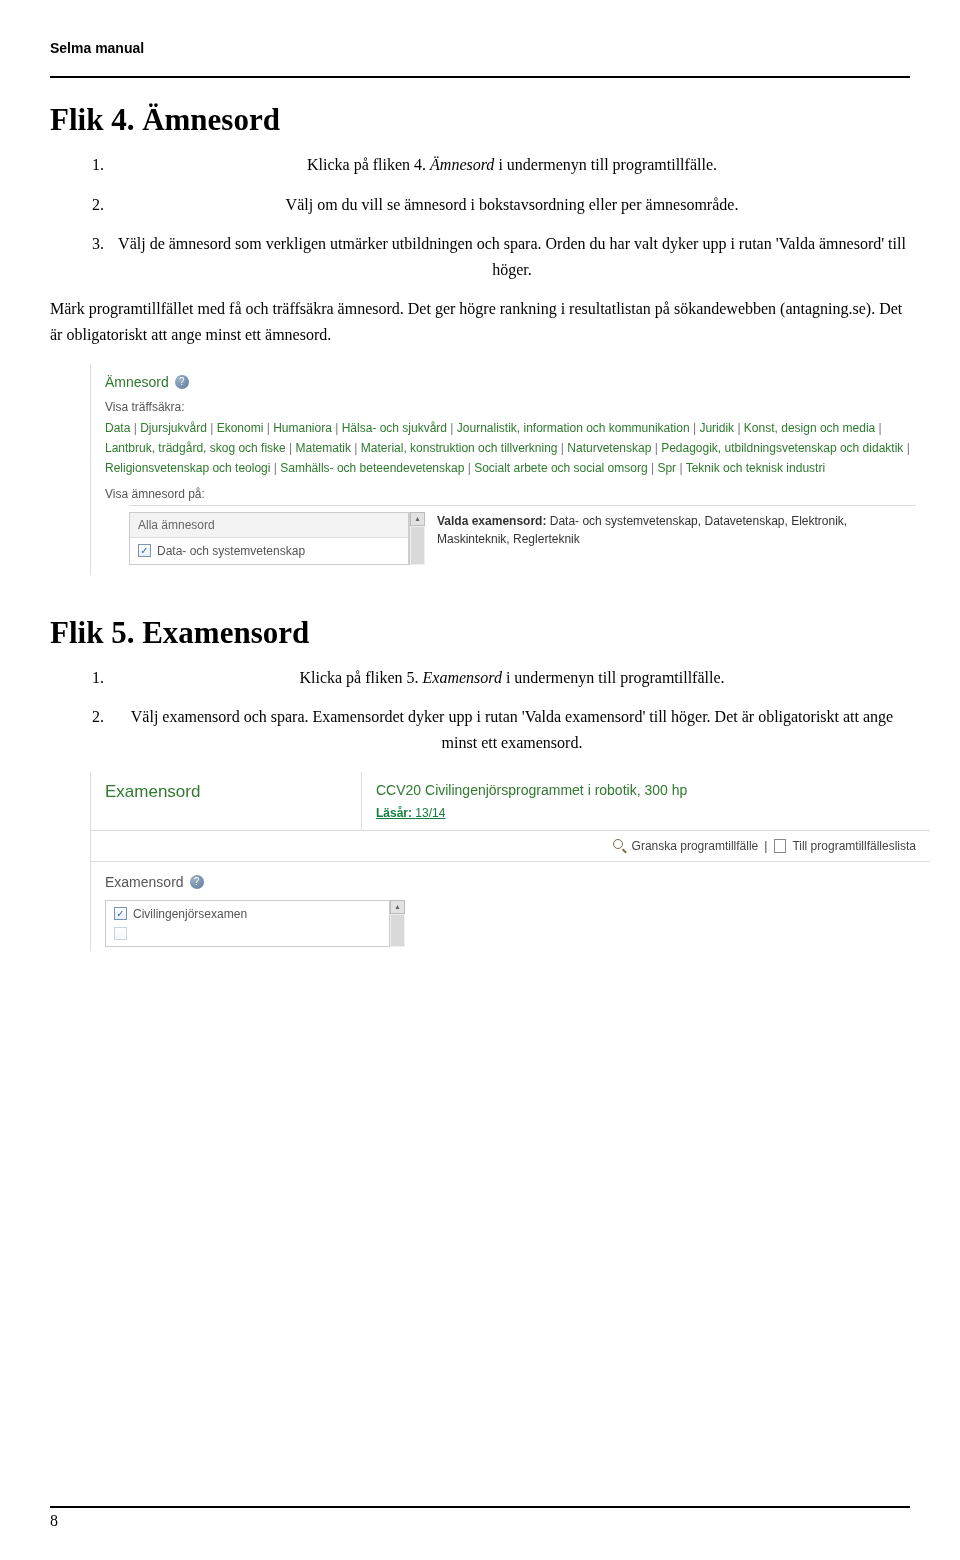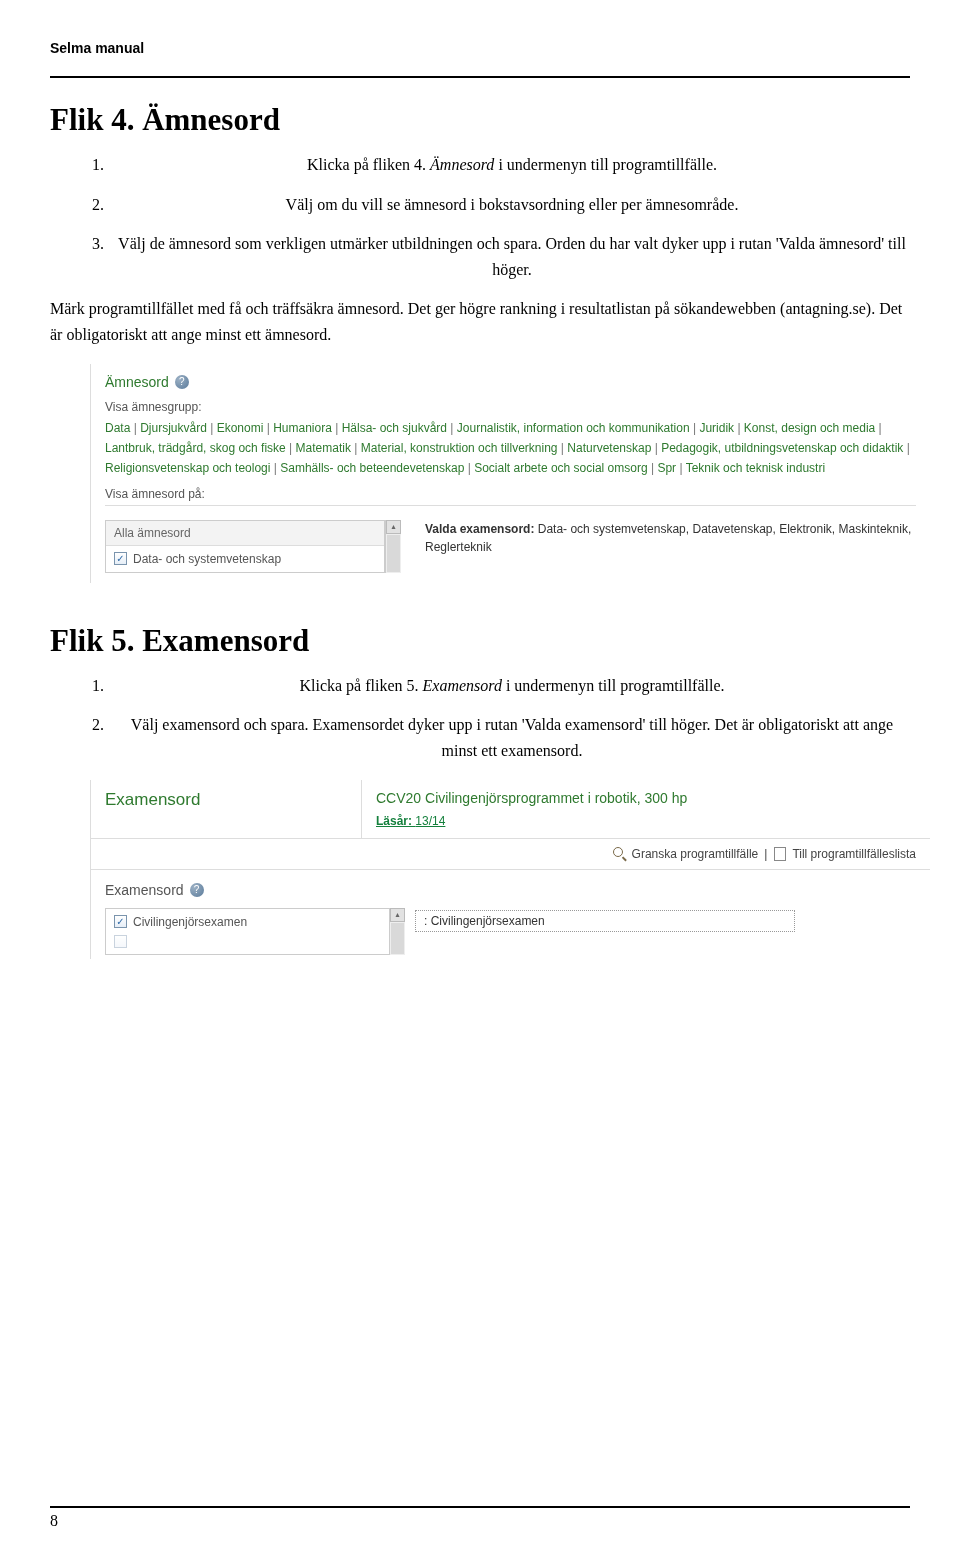--- a/index.html
+++ b/index.html
@@ -90,23 +90,24 @@
   .ss-alpha {
     color: #444;
     font-size: 12px;
     letter-spacing: 1px;
     margin-bottom: 10px;
   }
   .ss-alpha .sep { color: #999; }
   .ss-row {
     display: flex;
     align-items: stretch;
-    gap: 20px;
+    gap: 8px;
     border-top: 1px solid #ddd;
-    padding-top: 14px;
+    padding-top: 6px;
+    margin-left: 24px;
   }
   .listbox {
     flex: 0 0 280px;
     border: 1px solid #ccc;
     background: #fff;
     font-size: 12px;
     position: relative;
   }
   .listbox-header {
     background: #f3f3f3;
@@ -271,21 +272,21 @@
 </ol>
 
 <p class="para">Märk programtillfället med få och träffsäkra ämnesord. Det ger högre rankning i resultatlistan på sökandewebben (antagning.se). Det är obligatoriskt att ange minst ett ämnesord.</p>
 
 <div class="screenshot">
   <div class="ss-pad">
     <div class="ss-title">
       <span>Ämnesord</span>
       <span class="help-icon">?</span>
     </div>
-    <div class="ss-label">Visa ämnesgrupp:</div>
+    <div class="ss-label">Visa träffsäkra:</div>
     <div class="ss-links" id="groups-container"><span>Data</span><span class="sep"> | </span><span>Djursjukvård</span><span class="sep"> | </span><span>Ekonomi</span><span class="sep"> | </span><span>Humaniora</span><span class="sep"> | </span><span>Hälsa- och sjukvård</span><span class="sep"> | </span><span>Journalistik, information och kommunikation</span><span class="sep"> | </span><span>Juridik</span><span class="sep"> | </span><span>Konst, design och media</span><span class="sep"> | </span><span>Lantbruk, trädgård, skog och fiske</span><span class="sep"> | </span><span>Matematik</span><span class="sep"> | </span><span>Material, konstruktion och tillverkning</span><span class="sep"> | </span><span>Naturvetenskap</span><span class="sep"> | </span><span>Pedagogik, utbildningsvetenskap och didaktik</span><span class="sep"> | </span><span>Religionsvetenskap och teologi</span><span class="sep"> | </span><span>Samhälls- och beteendevetenskap</span><span class="sep"> | </span><span>Socialt arbete och social omsorg</span><span class="sep"> | </span><span>Spr</span><span class="sep"> | </span><span>Teknik och teknisk industri</span></div>
     <div class="ss-label">Visa ämnesord på:</div>
     <div class="ss-row">
       <div style="display:flex; flex:0 0 296px;">
         <div class="listbox" style="flex:1;">
           <div class="listbox-header">Alla ämnesord</div>
           <div class="listbox-item">
             <span class="checkbox">✓</span>
             <span>Data- och systemvetenskap</span>
           </div>
@@ -347,20 +348,16 @@
           <div class="listbox-item" style="padding-top:0;">
             <span class="checkbox" style="opacity:.4;"></span>
           </div>
         </div>
         <div class="scroll-stub">
           <div class="scroll-arrow">▴</div>
           <div class="scroll-thumb"></div>
         </div>
       </div>
     </div>
-    <div class="ss2-sel-col">
-      <div style="height:28px;"></div>
-      <div class="ss2-sel">: Civilingenjörsexamen</div>
-    </div>
   </div>
 </div>
 
 <div class="page-num">8</div>
 
 </body></html>

